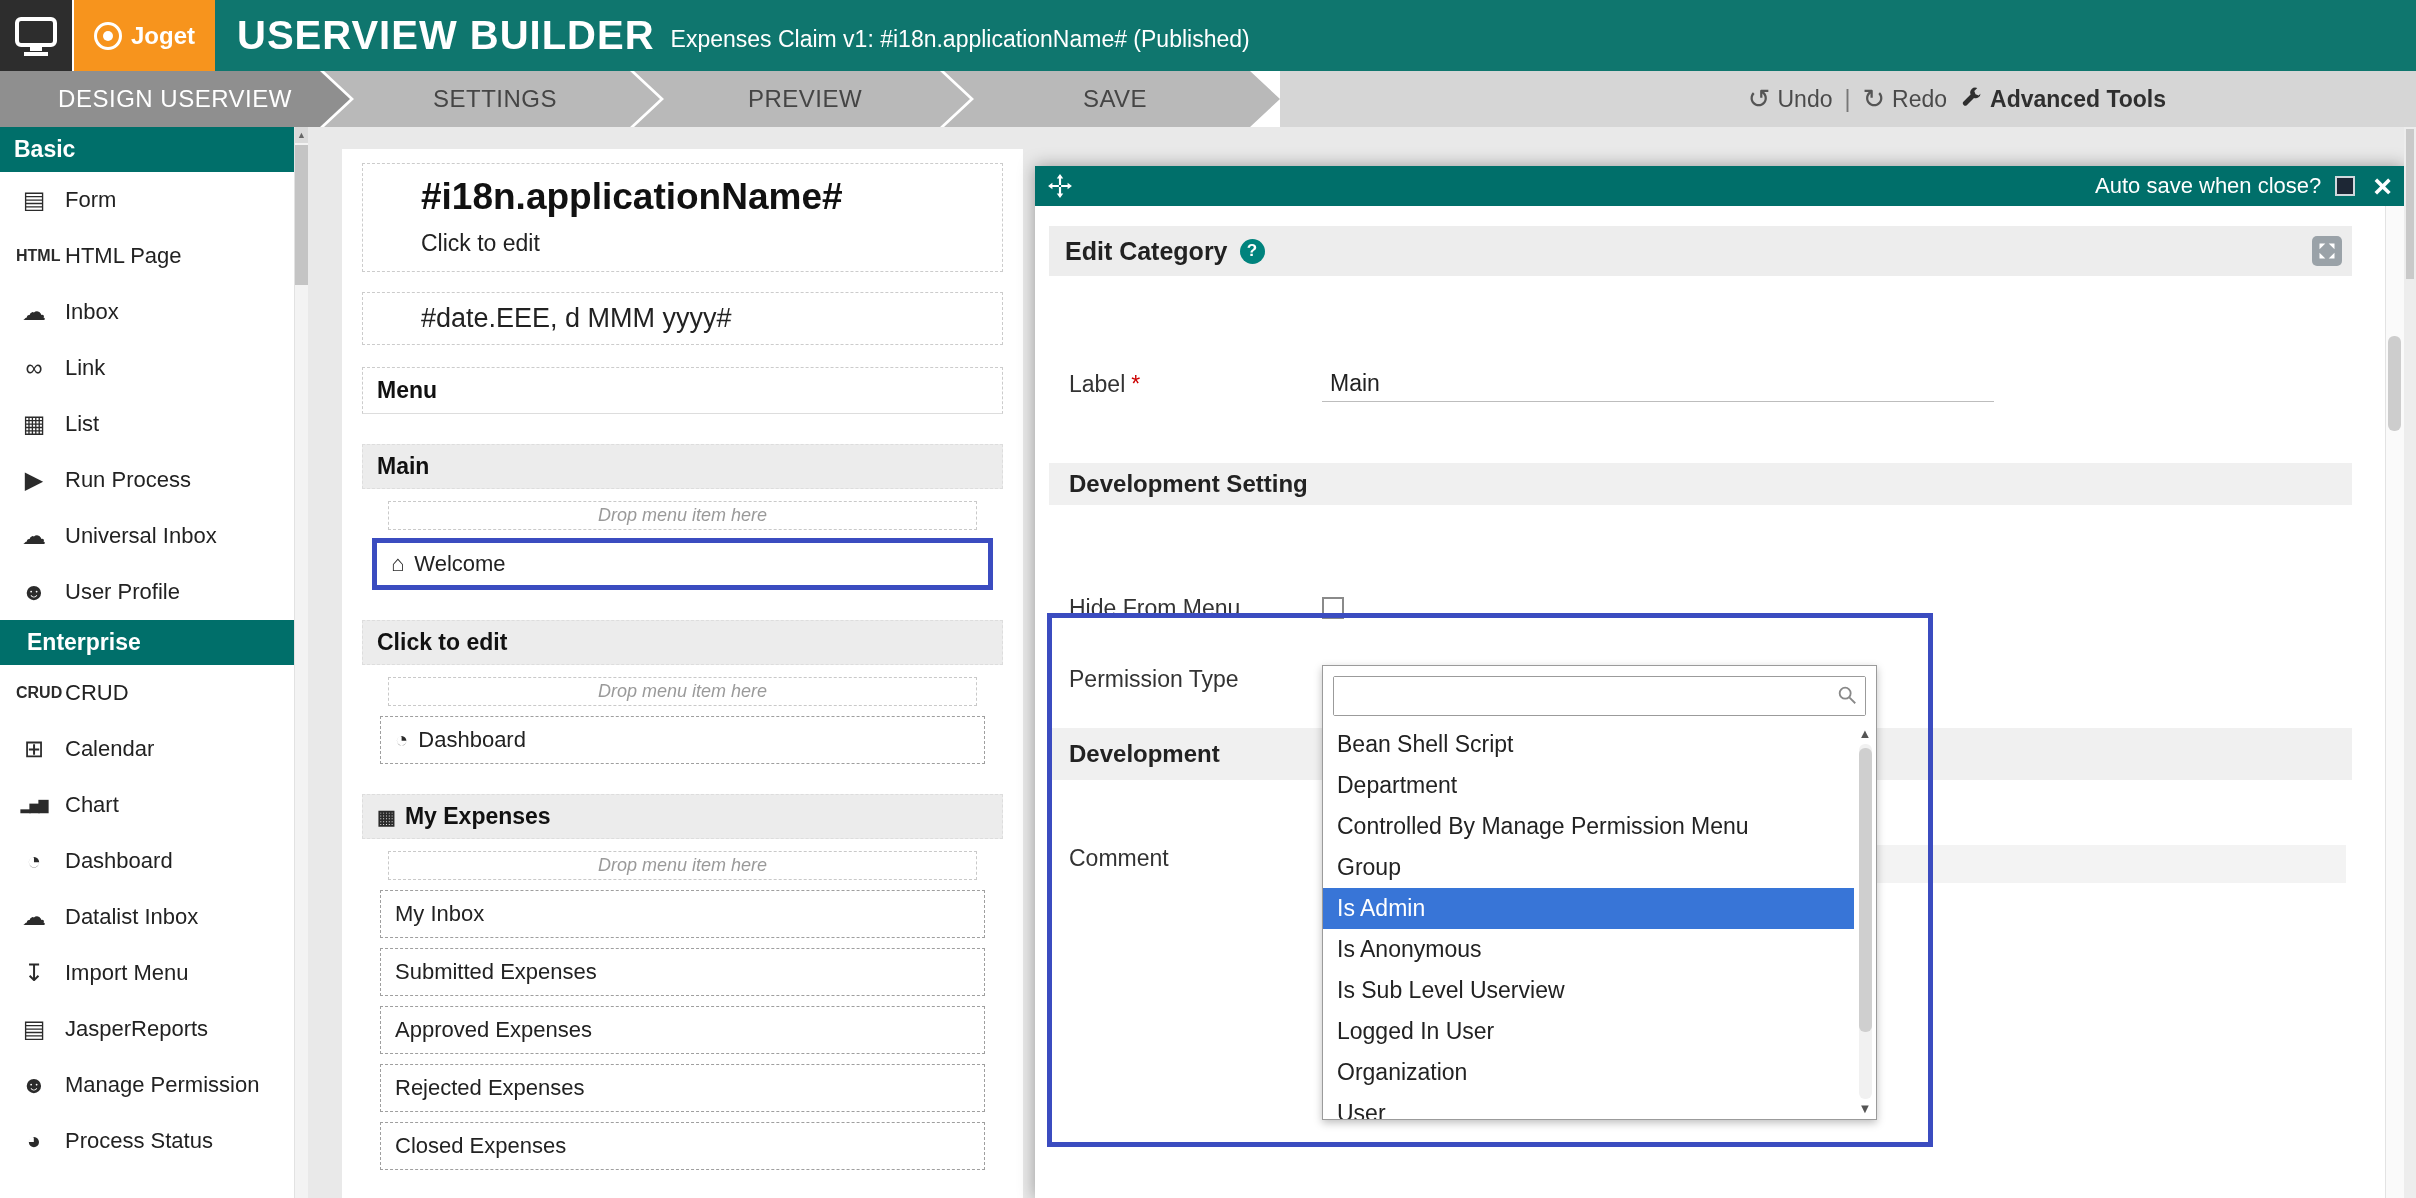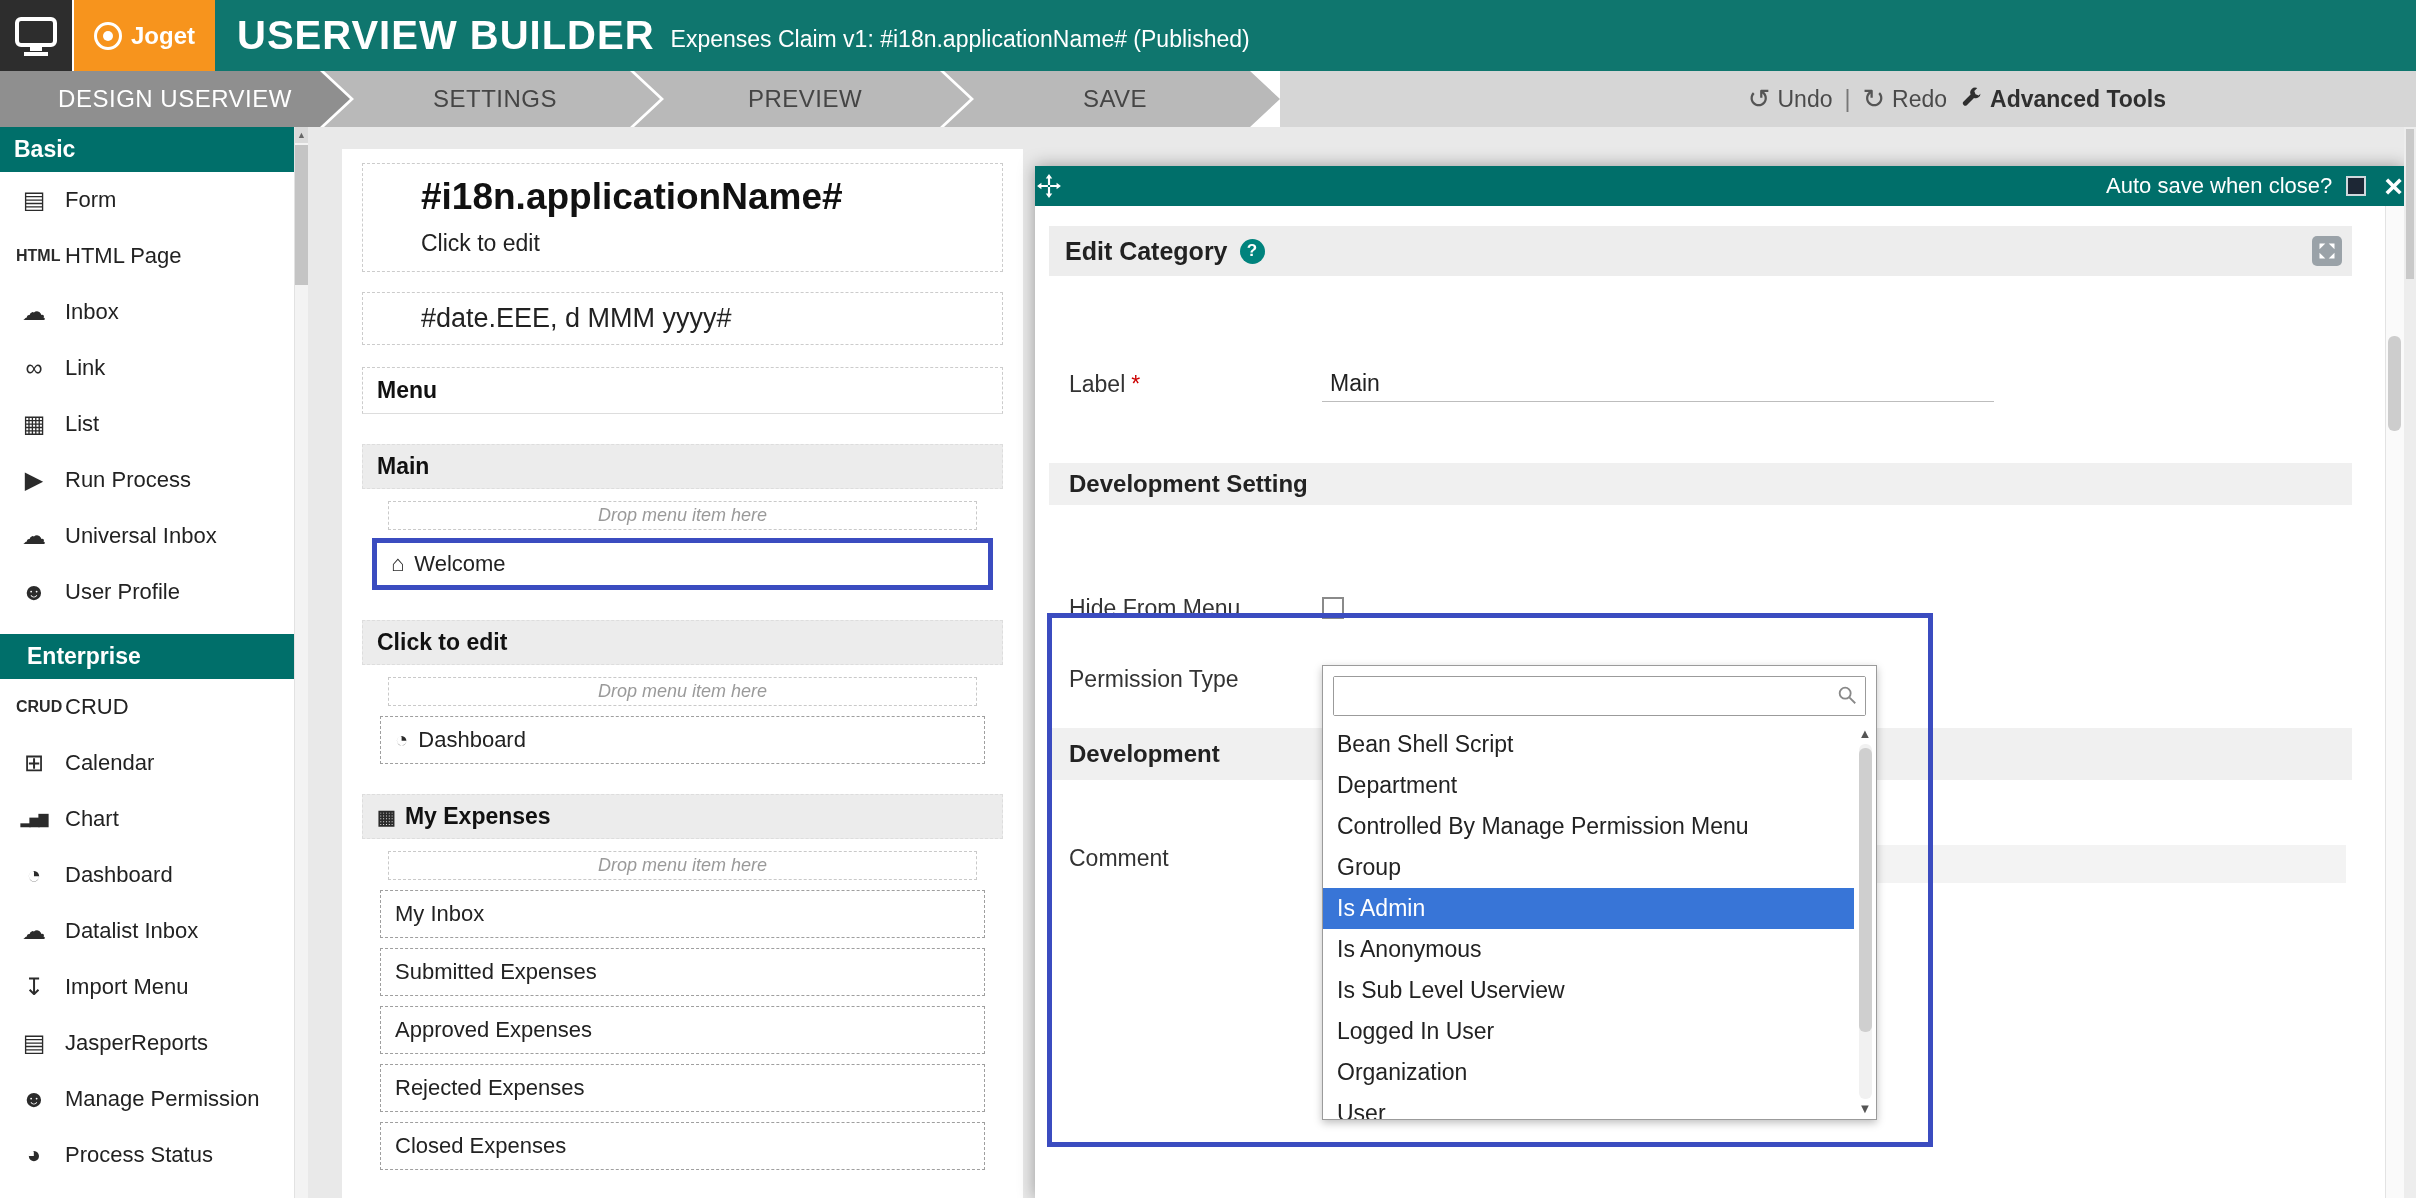--- a/index.html
+++ b/index.html
@@ -27,21 +27,21 @@
   .tb-arr{font-size:27px;color:#555;}
   .tb-sep{color:#777;}
   .tb-adv{font-weight:bold;color:#2f2f2f;}
 
   
   .content{position:absolute;top:127px;left:0;right:0;bottom:0;display:flex;}
 
   
   .sidebar{width:308px;background:#fff;position:relative;overflow:hidden;flex:none;}
   .sec-h{background:#006f6a;color:#fff;font-weight:bold;font-size:23px;padding:9px 14px;margin-right:13px;}
-  .sec-h.ent{margin-top:14px;padding-left:27px;}
+  .sec-h.ent{padding-left:27px;}
   .s-item{height:56px;display:flex;align-items:center;gap:13px;padding-left:16px;font-size:22px;color:#222;cursor:pointer;}
   .icn{width:36px;text-align:center;font-size:24px;color:#2b2b2b;flex:none;}
   .icn-txt{font-size:16px;font-weight:bold;letter-spacing:0;}
   .icn-chart{font-size:13px;letter-spacing:-1px;}
   .sb-scroll{position:absolute;right:0;top:0;bottom:0;width:13px;background:#f3f3f3;border-left:1px solid #e2e2e2;}
   .sb-btn{height:16px;background:#dadada;font-size:9px;color:#666;text-align:center;line-height:16px;}
   .sb-thumb{margin-top:2px;height:140px;background:#c4c4c4;}
 
   
   .canvas{flex:1;position:relative;overflow:hidden;}
@@ -54,21 +54,21 @@
   .cat{margin-top:30px;}
   .cat-h{background:#ececec;border:1px dashed #ddd;padding:8px 14px;font-size:23px;font-weight:bold;color:#111;display:flex;align-items:center;gap:9px;cursor:pointer;}
   .cat-icn{font-size:20px;color:#2b2b2b;}
   .dropzone{margin:12px 26px 4px;border:1px dashed #c9c9c9;text-align:center;font-style:italic;color:#9a9a9a;font-size:18px;padding:3px 0;}
   .menu-item{margin:10px 18px;border:1px dashed #9f9f9f;background:#fff;padding:10px 14px;font-size:22px;color:#222;display:flex;align-items:center;gap:10px;cursor:pointer;}
   .menu-item.selected{border:5px solid #3b4cc0;margin:8px 10px;padding:8px 14px;}
   .mi-icn{font-size:22px;color:#2b2b2b;}
 
   
   .dialog{position:absolute;left:1035px;top:166px;width:1369px;bottom:0;background:#fff;box-shadow:0 0 16px rgba(0,0,0,.35);z-index:20;}
-  .dlg-bar{height:40px;background:#006f6a;display:flex;align-items:center;padding:0 1px;color:#fff;}
+  .dlg-bar{height:40px;background:#006f6a;display:flex;align-items:center;padding:0 12px;color:#fff;}
   .dlg-spacer{flex:1;}
   .autosave-lbl{font-size:22px;}
   .autosave-cb{appearance:none;width:20px;height:20px;background:#1d2735;border:2px solid #cfd8dc;margin:0 18px 0 14px;}
   .dlg-close{font-size:32px;font-weight:bold;line-height:1;cursor:pointer;}
   .dlg-scrollcol{position:absolute;right:0;top:40px;bottom:0;width:18px;background:#fafafa;border-left:1px solid #e3e3e3;}
   .dlg-thumb{position:absolute;left:2px;top:130px;width:13px;height:95px;background:#cdcdcd;border-radius:6px;}
   .dlg-body{position:absolute;top:40px;left:0;right:18px;bottom:0;overflow:hidden;}
 
   .edit-band{margin:20px 0 0 14px;width:1303px;height:50px;background:#ededed;display:flex;align-items:center;padding:0 16px;position:relative;box-sizing:border-box;}
   .eb-title{font-size:25px;font-weight:bold;color:#222;}

